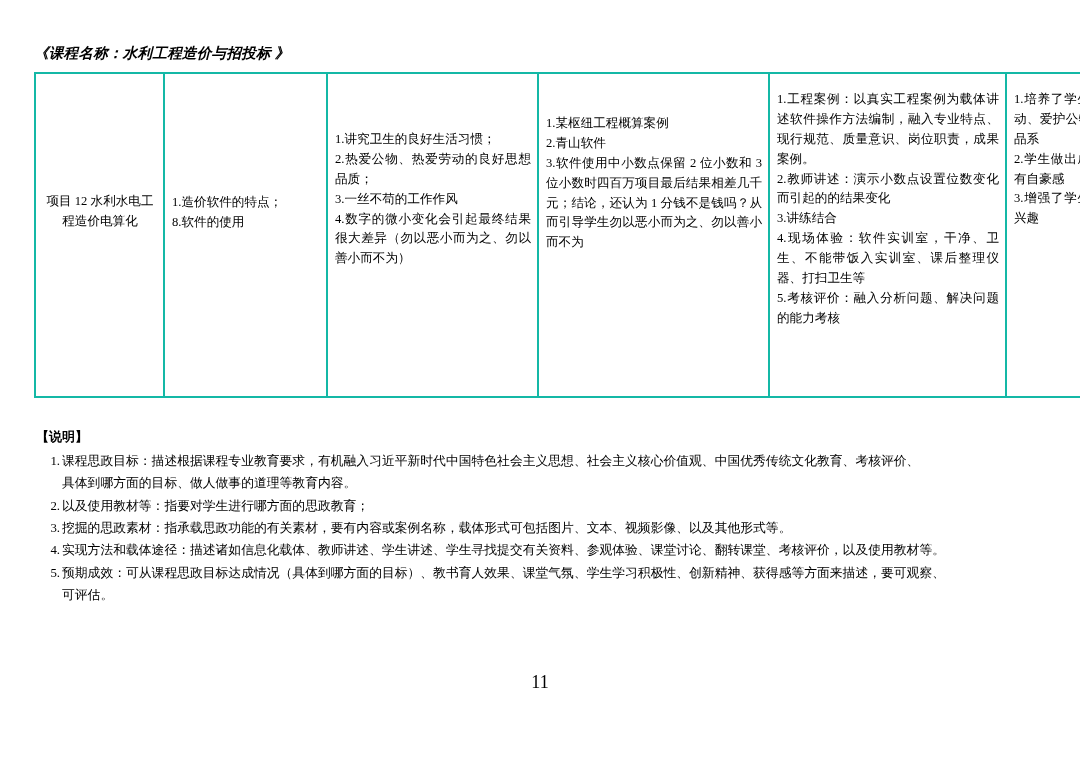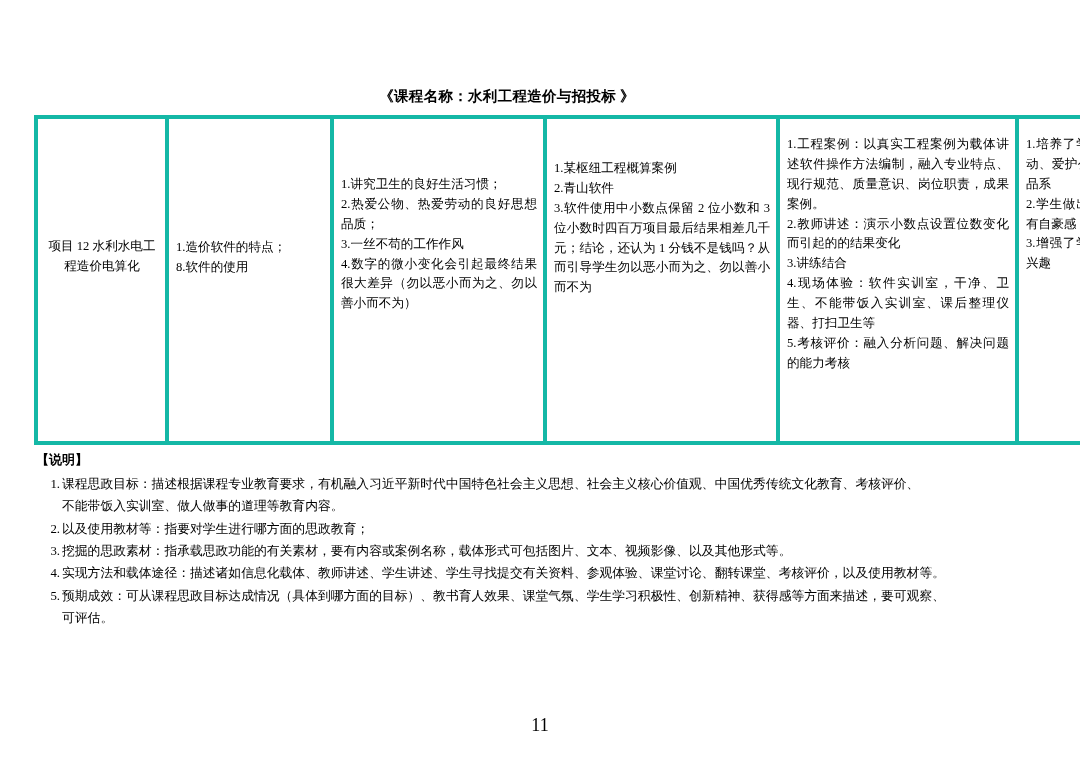--- a/index.html
+++ b/index.html
@@ -16,36 +16,36 @@
     overflow: hidden;
   }
   .page {
     position: relative;
     width: 1080px;
     height: 764px;
     box-sizing: border-box;
     padding: 0 34px;
   }
   .doc-header {
-    text-align: center;
+    text-align: left;
     font-size: 14.5px;
     font-weight: bold;
+    font-style: italic;
     padding-top: 44px;
     padding-right: 66px;
     letter-spacing: .3px;
-    margin-top: 43px;
   }
   table.main {
     width: 1012px;
     margin-top: 9px;
     border-collapse: collapse;
     table-layout: fixed;
   }
   table.main td {
-    border: 4px solid #14b8a6;
+    border: 2px solid #14b8a6;
     vertical-align: top;
     padding: 6px 6px 6px 7px;
     font-size: 12.6px;
     line-height: 1.5;
   }
   td.c1 { width: 114px; }
   td.c2 { width: 148px; }
   td.c3 { width: 196px; }
   td.c4 { width: 216px; }
   td.c5 { width: 222px; }
@@ -84,21 +84,21 @@
   }
   .c6 .inner {
     padding-top: 10px;
     text-align: justify;
     text-justify: inter-ideograph;
     line-height: 1.58;
   }
   .p { margin: 0; }
 
   .notes {
-    margin-top: 4px;
+    margin-top: 28px;
     font-size: 12.8px;
     line-height: 1.75;
   }
   .notes-title {
     font-weight: bold;
     margin: 0 0 1px 2px;
     font-size: 13px;
   }
   .note-item {
     display: flex;
@@ -195,21 +195,21 @@
     </tbody>
   </table>
 
   <div class="notes">
     <div class="notes-title">【说明】</div>
 
     <div class="note-item">
       <span class="note-num">1.</span>
       <span class="note-text">课程思政目标：描述根据课程专业教育要求，有机融入习近平新时代中国特色社会主义思想、社会主义核心价值观、中国优秀传统文化教育、考核评价、</span>
     </div>
-    <div class="note-cont">不能带饭入实训室、做人做事的道理等教育内容。</div>
+    <div class="note-cont">具体到哪方面的目标、做人做事的道理等教育内容。</div>
 
     <div class="note-item">
       <span class="note-num">2.</span>
       <span class="note-text">以及使用教材等：指要对学生进行哪方面的思政教育；</span>
     </div>
 
     <div class="note-item">
       <span class="note-num">3.</span>
       <span class="note-text">挖掘的思政素材：指承载思政功能的有关素材，要有内容或案例名称，载体形式可包括图片、文本、视频影像、以及其他形式等。</span>
     </div>

